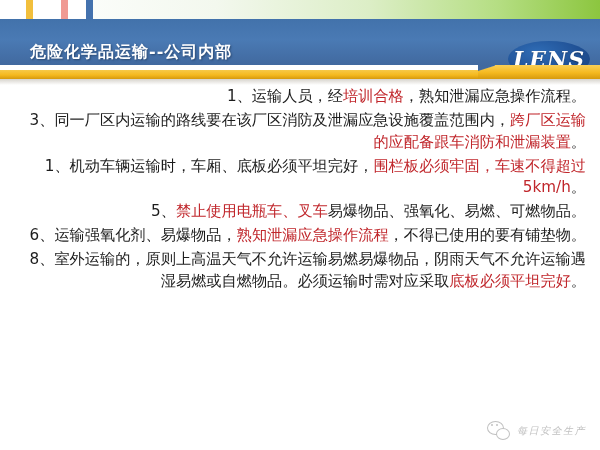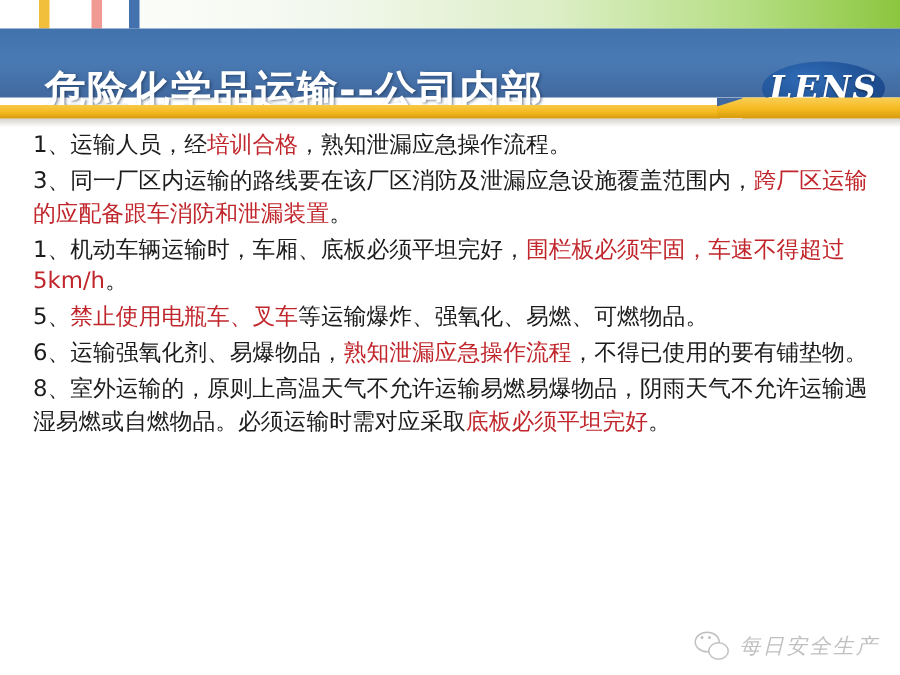--- a/index.html
+++ b/index.html
@@ -47,21 +47,21 @@
   
   .header {
     position: absolute;
     left: 0; top: 19px;
     width: 600px; height: 46px;
     background: linear-gradient(to bottom, #4272ab 0%, #4a7ab4 45%, #41699f 100%);
   }
   .header-title {
     position: absolute;
     left: 30px; top: 23px;
-    font-size: 27px;
+    font-size: 16px;
     font-weight: bold;
     color: #ffffff;
     letter-spacing: 1px;
     text-shadow: 1px 1px 2px rgba(20,40,70,0.55);
     white-space: nowrap;
   }
   .lens-logo {
     position: absolute;
     right: 10px; top: 22px;
     width: 82px; height: 36px;
@@ -128,20 +128,21 @@
     padding: 0 14px 0 22px;
     box-sizing: border-box;
   }
   .line {
     font-size: 15.2px;
     line-height: 21.5px;
     color: #1c1c1c;
     margin: 0 0 2.5px 0;
     text-indent: 0;
     letter-spacing: 0px;
+    text-align: right;
   }
   .hl { color: #c0262b; }
 
   
   .watermark {
     position: absolute;
     right: 14px; bottom: 10px;
     display: flex;
     align-items: center;
     gap: 7px;
@@ -170,21 +171,21 @@
   .wechat-icon .d2 {
     position: absolute;
     width: 2px; height: 2px;
     background: #6b6b6b;
     border-radius: 50%;
     top: 3px;
   }
   .wechat-icon .d1 { left: 4px; }
   .wechat-icon .d2 { left: 9px; }
   .watermark-text {
-    font-size: 14px;
+    font-size: 10px;
     color: #6b6b6b;
     font-style: italic;
     letter-spacing: 1.5px;
     white-space: nowrap;
   }
 </style>
 </head>
 <body>
 
 <div class="slide">
@@ -208,21 +209,21 @@
     <div class="orange-diag"></div>
     <div class="blue-wedge"></div>
     <div class="orange-right"></div>
   </div>
   <div class="shadow-line"></div>
 
   <div class="content">
     <p class="line"><span>1、运输人员，经</span><span class="hl">培训合格</span><span>，熟知泄漏应急操作流程。</span></p>
     <p class="line"><span>3、同一厂区内运输的路线要在该厂区消防及泄漏应急设施覆盖范围内，</span><span class="hl">跨厂区运输的应配备跟车消防和泄漏装置</span><span>。</span></p>
     <p class="line"><span>1、机动车辆运输时，车厢、底板必须平坦完好，</span><span class="hl">围栏板必须牢固，车速不得超过5km/h</span><span>。</span></p>
-    <p class="line"><span>5、</span><span class="hl">禁止使用电瓶车、叉车</span><span>等运输爆炸、强氧化、易燃、可燃物品。</span></p>
+    <p class="line"><span>5、</span><span class="hl">禁止使用电瓶车、叉车</span><span>易爆物品、强氧化、易燃、可燃物品。</span></p>
     <p class="line"><span>6、运输强氧化剂、易爆物品，</span><span class="hl">熟知泄漏应急操作流程</span><span>，不得已使用的要有铺垫物。</span></p>
     <p class="line"><span>8、室外运输的，原则上高温天气不允许运输易燃易爆物品，阴雨天气不允许运输遇湿易燃或自燃物品。必须运输时需对应采取</span><span class="hl">底板必须平坦完好</span><span>。</span></p>
   </div>
 
   <div class="watermark">
     <span class="wechat-icon">
       <span class="b1"></span>
       <span class="d1"></span>
       <span class="d2"></span>
       <span class="b2"></span>

